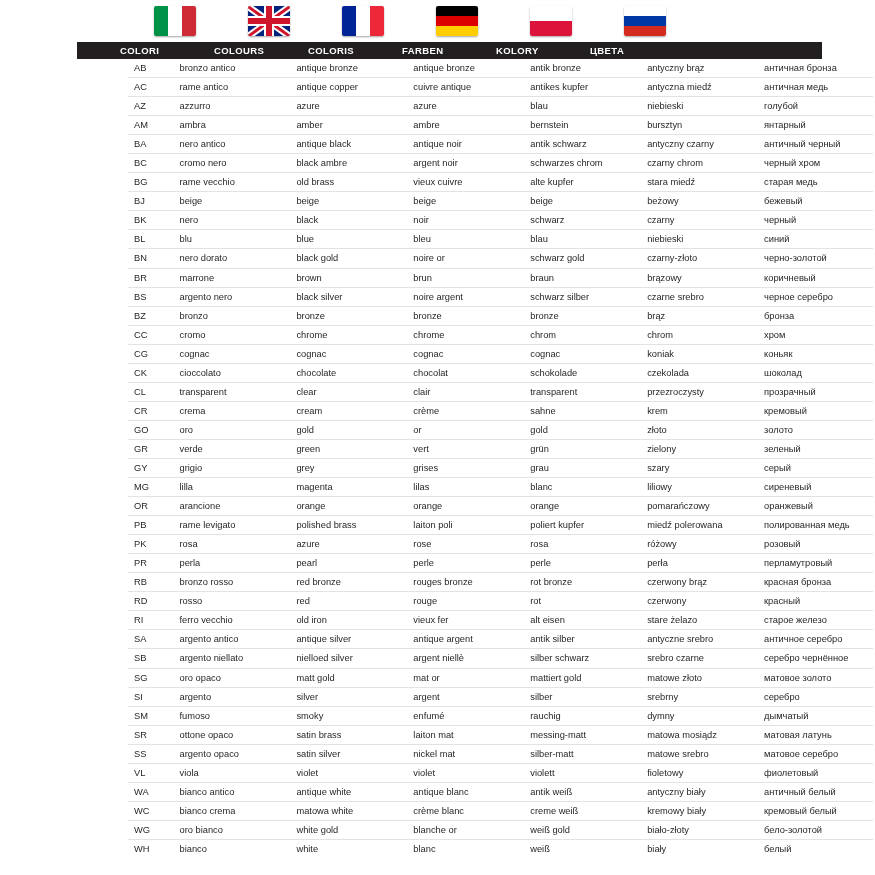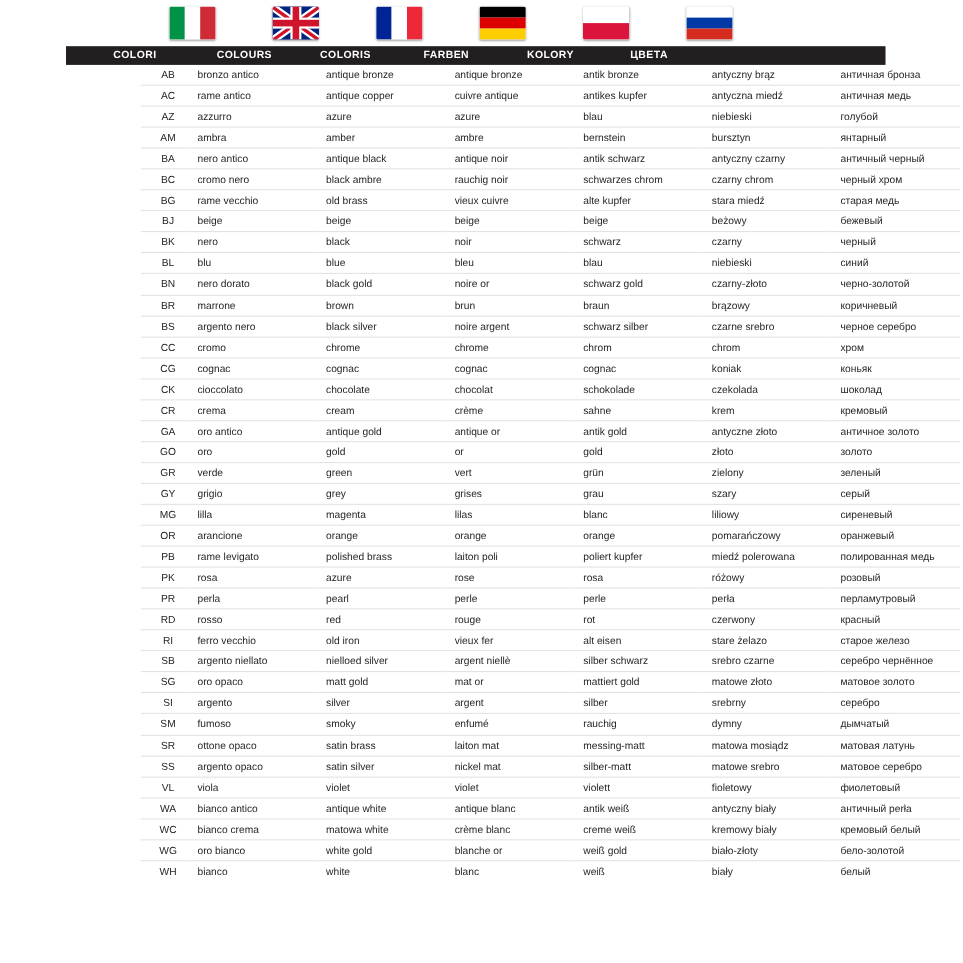--- a/index.html
+++ b/index.html
@@ -68,21 +68,21 @@
   }
   .uk .vwhite { width: 10px; height: 100%; background: #fff; left: 16px; top: 0; }
   .uk .hwhite { width: 100%; height: 10px; background: #fff; top: 10px; left: 0; }
   .uk .vred { width: 6px; height: 100%; background: #cf142b; left: 18px; top: 0; }
   .uk .hred { width: 100%; height: 6px; background: #cf142b; top: 12px; left: 0; }
 
   
   .header-band {
     display: flex;
     width: 745px;
-    margin-left: 60px;
+    margin-left: 77px;
     background: #231f20;
     height: 17px;
     align-items: flex-start;
   }
   .header-band .hcode {
     width: 35px;
     height: 100%;
   }
   .header-band .hcell {
     width: 94px;
@@ -110,21 +110,21 @@
     height: 18.05px;
     padding: 0 0 0 8px;
     border-bottom: 1px solid #e3e3e3;
     vertical-align: middle;
     white-space: nowrap;
     overflow: hidden;
   }
   table.colors td.code {
     width: 35px;
     padding-left: 6px;
-    text-align: center;
+    text-align: left;
     border-bottom: 1px solid #e3e3e3;
     margin-top: 31px;
   }
   table.colors col.c-code { width: 35px; }
   table.colors col.c-lang { width: 94px; }
   table.colors tr:last-child td { border-bottom: none; }
 </style>
 </head>
 <body>
 
@@ -252,21 +252,21 @@
           <td>antique black</td>
           <td>antique noir</td>
           <td>antik schwarz</td>
           <td>antyczny czarny</td>
           <td>античный черный</td>
         </tr>
         <tr>
           <td class="code">BC</td>
           <td>cromo nero</td>
           <td>black ambre</td>
-          <td>rauchig noir</td>
+          <td>argent noir</td>
           <td>schwarzes chrom</td>
           <td>czarny chrom</td>
           <td>черный хром</td>
         </tr>
         <tr>
           <td class="code">BG</td>
           <td>rame vecchio</td>
           <td>old brass</td>
           <td>vieux cuivre</td>
           <td>alte kupfer</td>
@@ -321,20 +321,29 @@
         <tr>
           <td class="code">BS</td>
           <td>argento nero</td>
           <td>black silver</td>
           <td>noire argent</td>
           <td>schwarz silber</td>
           <td>czarne srebro</td>
           <td>черное серебро</td>
         </tr>
         <tr>
+          <td class="code">BZ</td>
+          <td>bronzo</td>
+          <td>bronze</td>
+          <td>bronze</td>
+          <td>bronze</td>
+          <td>brąz</td>
+          <td>бронза</td>
+        </tr>
+        <tr>
           <td class="code">CC</td>
           <td>cromo</td>
           <td>chrome</td>
           <td>chrome</td>
           <td>chrom</td>
           <td>chrom</td>
           <td>хром</td>
         </tr>
         <tr>
           <td class="code">CG</td>
@@ -348,38 +357,38 @@
         <tr>
           <td class="code">CK</td>
           <td>cioccolato</td>
           <td>chocolate</td>
           <td>chocolat</td>
           <td>schokolade</td>
           <td>czekolada</td>
           <td>шоколад</td>
         </tr>
         <tr>
+          <td class="code">CL</td>
+          <td>transparent</td>
+          <td>clear</td>
+          <td>clair</td>
+          <td>transparent</td>
+          <td>przezroczysty</td>
+          <td>прозрачный</td>
+        </tr>
+        <tr>
           <td class="code">CR</td>
           <td>crema</td>
           <td>cream</td>
           <td>crème</td>
           <td>sahne</td>
           <td>krem</td>
           <td>кремовый</td>
         </tr>
         <tr>
-          <td class="code">GA</td>
-          <td>oro antico</td>
-          <td>antique gold</td>
-          <td>antique or</td>
-          <td>antik gold</td>
-          <td>antyczne złoto</td>
-          <td>античное золото</td>
-        </tr>
-        <tr>
           <td class="code">GO</td>
           <td>oro</td>
           <td>gold</td>
           <td>or</td>
           <td>gold</td>
           <td>złoto</td>
           <td>золото</td>
         </tr>
         <tr>
           <td class="code">GR</td>
@@ -438,38 +447,56 @@
         <tr>
           <td class="code">PR</td>
           <td>perla</td>
           <td>pearl</td>
           <td>perle</td>
           <td>perle</td>
           <td>perła</td>
           <td>перламутровый</td>
         </tr>
         <tr>
+          <td class="code">RB</td>
+          <td>bronzo rosso</td>
+          <td>red bronze</td>
+          <td>rouges bronze</td>
+          <td>rot bronze</td>
+          <td>czerwony brąz</td>
+          <td>красная бронза</td>
+        </tr>
+        <tr>
           <td class="code">RD</td>
           <td>rosso</td>
           <td>red</td>
           <td>rouge</td>
           <td>rot</td>
           <td>czerwony</td>
           <td>красный</td>
         </tr>
         <tr>
           <td class="code">RI</td>
           <td>ferro vecchio</td>
           <td>old iron</td>
           <td>vieux fer</td>
           <td>alt eisen</td>
           <td>stare żelazo</td>
           <td>старое железо</td>
         </tr>
         <tr>
+          <td class="code">SA</td>
+          <td>argento antico</td>
+          <td>antique silver</td>
+          <td>antique argent</td>
+          <td>antik silber</td>
+          <td>antyczne srebro</td>
+          <td>античное серебро</td>
+        </tr>
+        <tr>
           <td class="code">SB</td>
           <td>argento niellato</td>
           <td>nielloed silver</td>
           <td>argent niellè</td>
           <td>silber schwarz</td>
           <td>srebro czarne</td>
           <td>серебро чернённое</td>
         </tr>
         <tr>
           <td class="code">SG</td>
@@ -525,21 +552,21 @@
           <td>fioletowy</td>
           <td>фиолетовый</td>
         </tr>
         <tr>
           <td class="code">WA</td>
           <td>bianco antico</td>
           <td>antique white</td>
           <td>antique blanc</td>
           <td>antik weiß</td>
           <td>antyczny biały</td>
-          <td>античный perła</td>
+          <td>античный белый</td>
         </tr>
         <tr>
           <td class="code">WC</td>
           <td>bianco crema</td>
           <td>matowa white</td>
           <td>crème blanc</td>
           <td>creme weiß</td>
           <td>kremowy biały</td>
           <td>кремовый белый</td>
         </tr>

